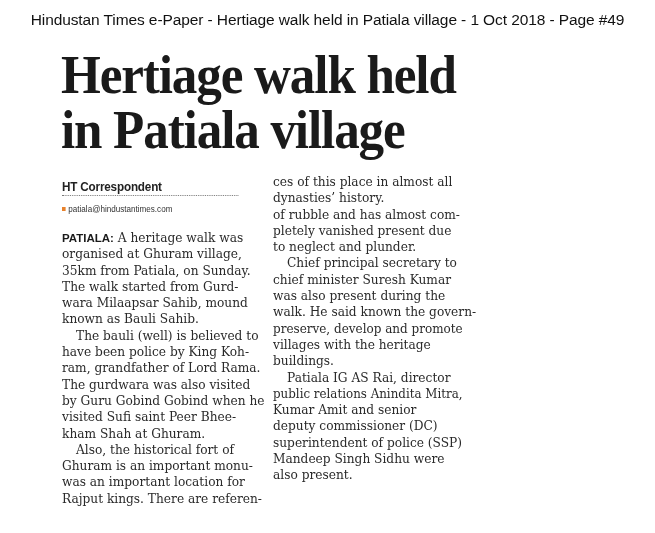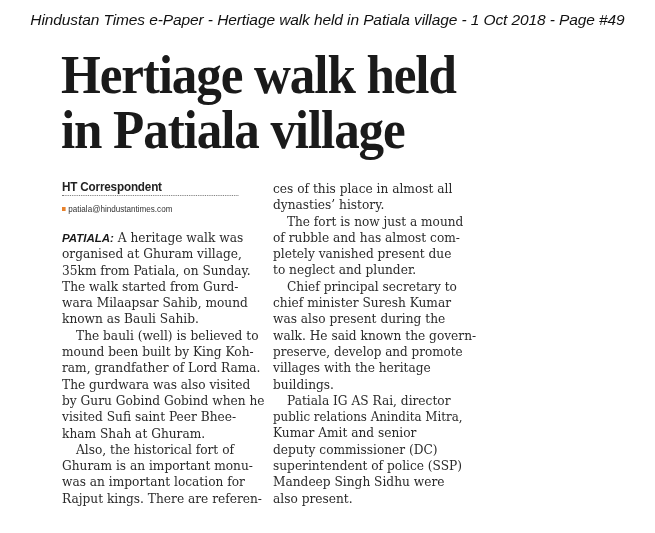--- a/index.html
+++ b/index.html
@@ -3,21 +3,20 @@
 <meta charset="utf-8">
 <style>
   html, body { margin: 0; padding: 0; background: #ffffff; }
   body { width: 655px; height: 533px; position: relative; overflow: hidden; }
   .page-title {
     position: absolute; left: 0; top: 11px; width: 655px;
     text-align: center;
     font-family: "Liberation Sans", sans-serif;
     font-size: 15.5px; color: #111;
     letter-spacing: -0.1px;
-    font-style: italic;
   }
   .headline {
     position: absolute; left: 61px; top: 47px;
     font-family: "Liberation Serif", serif;
     font-weight: bold; font-size: 55px; line-height: 55px;
     color: #1a1a1a; letter-spacing: -1.2px;
     transform: scaleX(0.93); transform-origin: left top;
     white-space: nowrap;
   }
   .byline {
@@ -39,26 +38,26 @@
     transform: scaleX(0.9); transform-origin: left top;
   }
   .bullet-square { display: inline-block; width: 4px; height: 4px; background: #e8822c; }
   .col {
     position: absolute;
     font-family: "DejaVu Serif", serif;
     font-size: 12.2px; line-height: 16.3px; color: #2a2a2a;
     text-align: justify;
   }
   .col1 { left: 62px; top: 230px; width: 200px; }
-  .col2 { left: 273px; top: 181px; width: 190px; }
+  .col2 { left: 273px; top: 174px; width: 190px; }
   .col p { margin: 0; }
   .col .line { display: block; white-space: nowrap; transform-origin: left top; }
   .dateline {
     font-family: "Liberation Sans", sans-serif; font-weight: bold;
-    font-size: 11.5px; color: #1a1a1a; font-style: italic;
+    font-size: 11.5px; color: #1a1a1a;
   }
 </style>
 </head>
 <body>
 
 <div class="page-title">Hindustan Times e-Paper - Hertiage walk held in Patiala village - 1 Oct 2018 - Page #49</div>
 
 <div class="headline">
   <div>Hertiage walk held</div>
   <div>in Patiala village</div>
@@ -77,42 +76,41 @@
   <p>
     <span class="line"><span class="dateline">PATIALA:</span> <span>A heritage walk was</span></span>
     <span class="line">organised at Ghuram village,</span>
     <span class="line">35km from Patiala, on Sunday.</span>
     <span class="line">The walk started from Gurd-</span>
     <span class="line">wara Milaapsar Sahib, mound</span>
     <span class="line">known as Bauli Sahib.</span>
   </p>
   <p>
     <span class="line" style="padding-left:14px">The bauli (well) is believed to</span>
-    <span class="line">mound been built by King Koh-</span>
+    <span class="line">have been police by King Koh-</span>
     <span class="line">ram, grandfather of Lord Rama.</span>
     <span class="line">The gurdwara was also visited</span>
     <span class="line">by Guru Gobind Gobind when he</span>
     <span class="line">visited Sufi saint Peer Bhee-</span>
     <span class="line">kham Shah at Ghuram.</span>
   </p>
   <p>
     <span class="line" style="padding-left:14px">Also, the historical fort of</span>
     <span class="line">Ghuram is an important monu-</span>
     <span class="line">was an important location for</span>
     <span class="line">Rajput kings. There are referen-</span>
   </p>
 </div>
 
 <div class="col col2">
   <p>
     <span class="line">ces of this place in almost all</span>
     <span class="line">dynasties’ history.</span>
   </p>
   <p>
-    <span class="line" style="padding-left: 14px; transform: scaleX(0.995);">The fort is now just a mound</span>
     <span class="line">of rubble and has almost com-</span>
     <span class="line">pletely vanished present due</span>
     <span class="line">to neglect and plunder.</span>
   </p>
   <p>
     <span class="line" style="padding-left:14px">Chief principal secretary to</span>
     <span class="line">chief minister Suresh Kumar</span>
     <span class="line">was also present during the</span>
     <span class="line">walk. He said known the govern-</span>
     <span class="line" style="transform: scaleX(0.984);">preserve, develop and promote</span>

